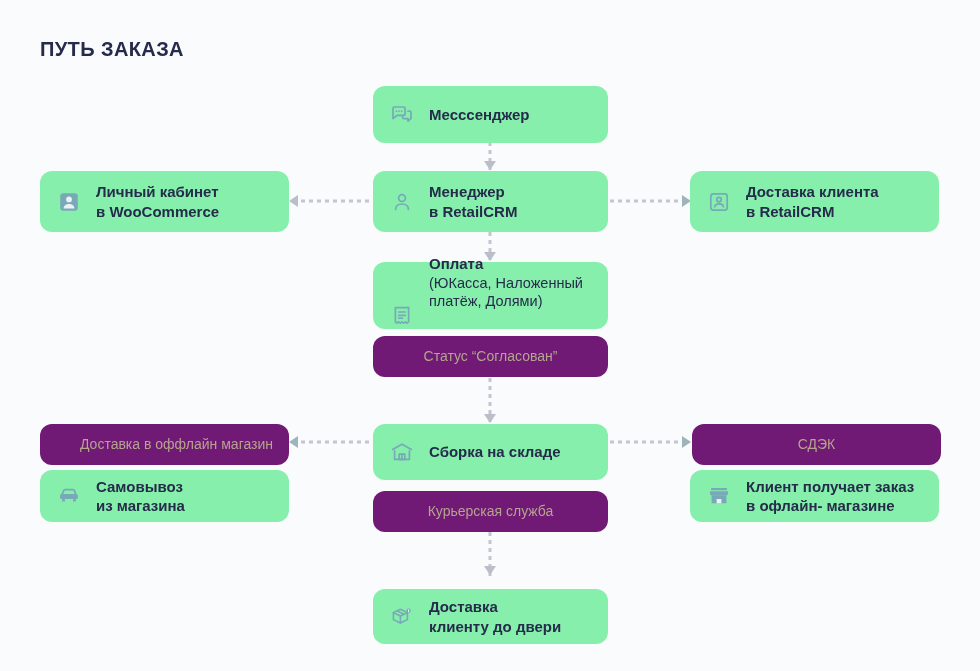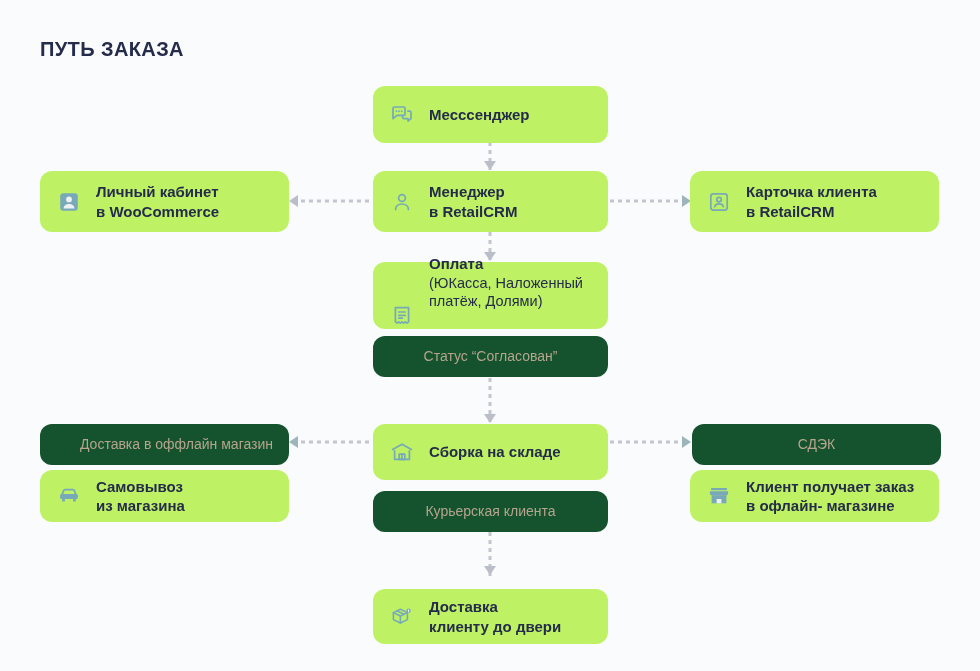--- a/index.html
+++ b/index.html
@@ -39,25 +39,25 @@
   
   .node {
     position: absolute;
     border-radius: 12px;
     display: flex;
     align-items: center;
     padding: 0 16px;
   }
 
   .node.grey {
-    background: #bef264;
+    background: #86efac;
   }
 
   .node.beige {
-    background: #14532d;
+    background: #701a75;
   }
 
   .node .icon {
     flex: 0 0 auto;
     width: 26px;
     height: 26px;
     margin-right: 14px;
     display: flex;
     align-items: center;
     justify-content: center;
@@ -235,21 +235,21 @@
   </div>
 
   <div class="node grey" style="left:690px; top:171px; width:249px; height:61px;">
     <span class="icon">
       <svg width="24" height="24" viewBox="0 0 24 24" fill="none" stroke="#78a9b8" stroke-width="1.7" stroke-linejoin="round">
         <rect x="3.8" y="3.8" width="16.4" height="16.4" rx="2.6"></rect>
         <circle cx="12" cy="9.6" r="2.3"></circle>
         <path d="M7.6 17.4c0-2.3 2-3.6 4.4-3.6s4.4 1.3 4.4 3.6"></path>
       </svg>
     </span>
-    <span class="label">Карточка клиента
+    <span class="label">Доставка клиента
 в RetailCRM</span>
   </div>
 
   <div class="node grey" style="left:373px; top:262px; width:235px; height:67px;align-items:flex-end;">
     <span class="icon">
       <svg width="24" height="24" viewBox="0 0 24 24" fill="none" stroke="#78a9b8" stroke-width="1.7" stroke-linecap="round" stroke-linejoin="round">
         <path d="M5.4 3.6h13.2v14.2l-1.65 1.3-1.65-1.3-1.65 1.3-1.65-1.3-1.65 1.3-1.65-1.3-1.65 1.3-1.65-1.3z"></path>
         <path d="M8.8 8.0h6.4M8.8 11.4h6.4M8.8 14.2h3.6"></path>
       </svg>
     </span>
@@ -270,21 +270,21 @@
         <path d="M2.6 9.6 12 4.2l9.4 5.4"></path>
         <path d="M4.6 10.8v8.6h14.8v-8.6"></path>
         <rect x="9.2" y="14.2" width="5.6" height="5.2"></rect>
         <path d="M12 14.2v5.2"></path>
       </svg>
     </span>
     <span class="label">Сборка на складе</span>
   </div>
 
   <div class="node beige centered" style="left:373px; top:491px; width:235px; height:41px;">
-    <span class="label">Курьерская клиента</span>
+    <span class="label">Курьерская служба</span>
   </div>
 
   <div class="node beige centered" style="left:40px; top:424px; width:249px; height:41px;padding-left:36px;">
     <span class="label">Доставка в оффлайн магазин</span>
   </div>
 
   <div class="node grey" style="left:40px; top:470px; width:249px; height:52px;">
     <span class="icon">
       <svg width="24" height="24" viewBox="0 0 24 24">
         <path d="M5.2 10.4 6.6 6.6a1.6 1.6 0 0 1 1.5-1.05h7.8a1.6 1.6 0 0 1 1.5 1.05l1.4 3.8" fill="none" stroke="#78a9b8" stroke-width="1.7" stroke-linecap="round" stroke-linejoin="round"></path>

